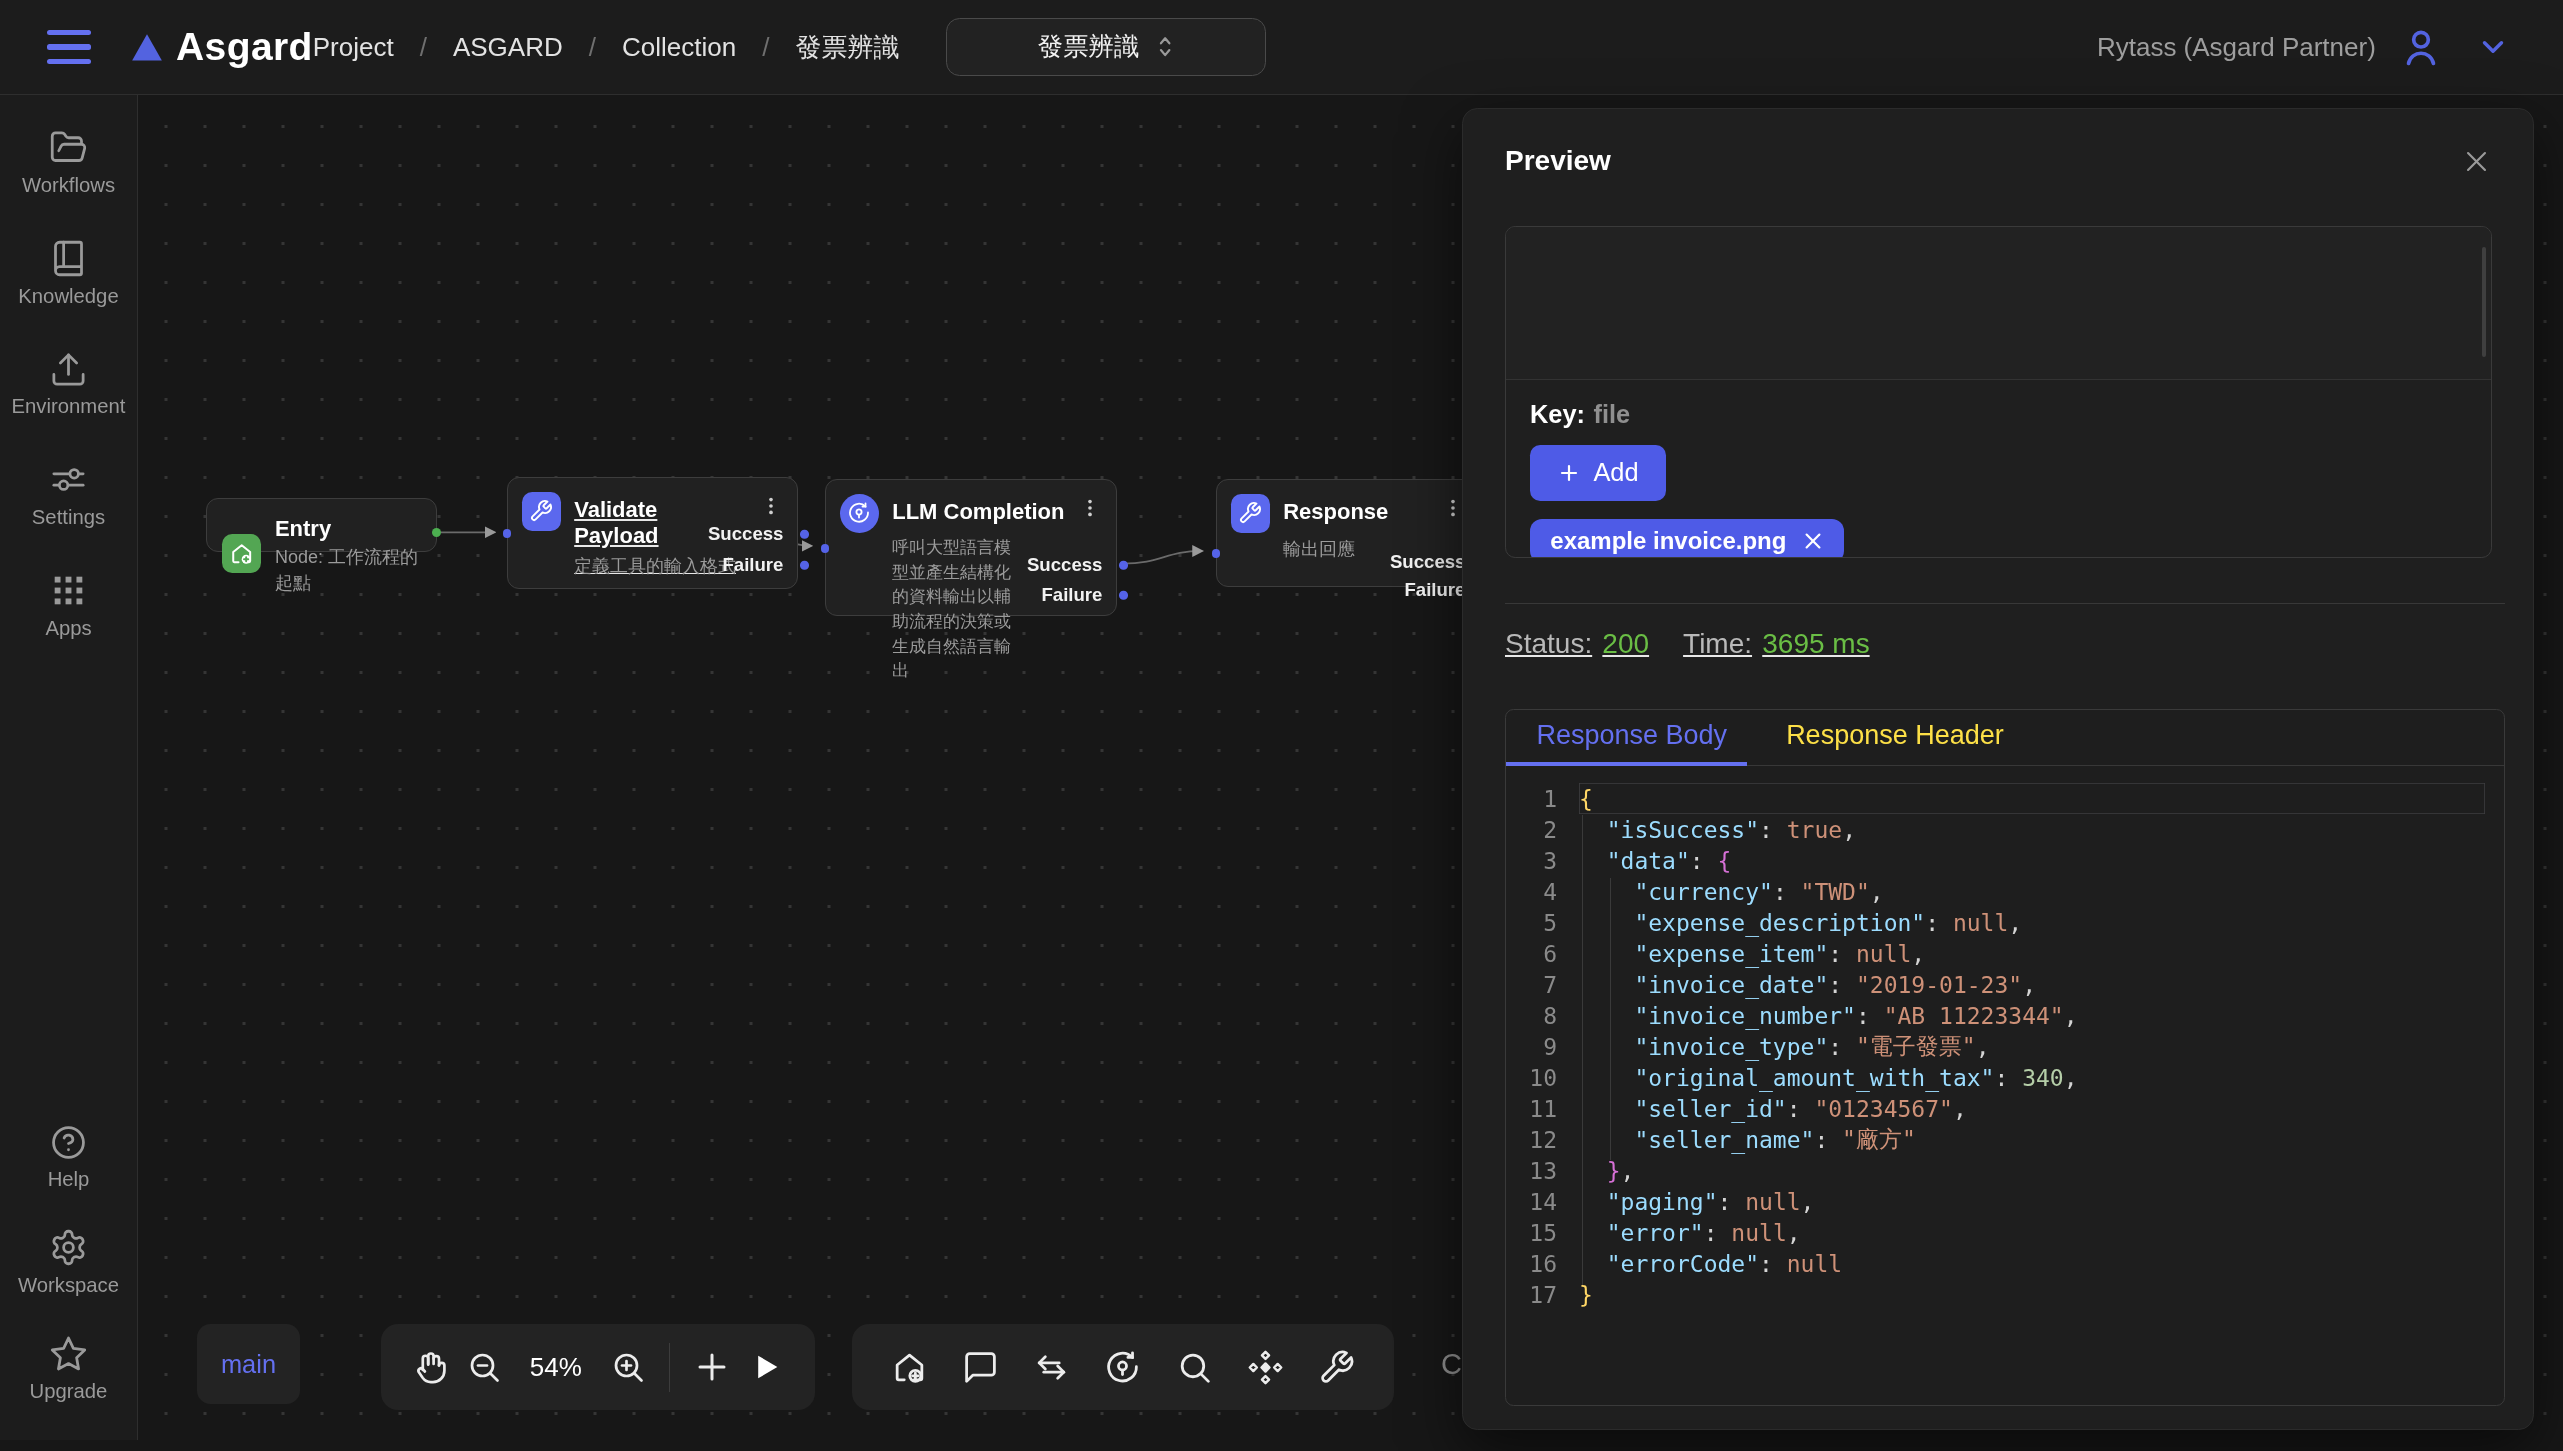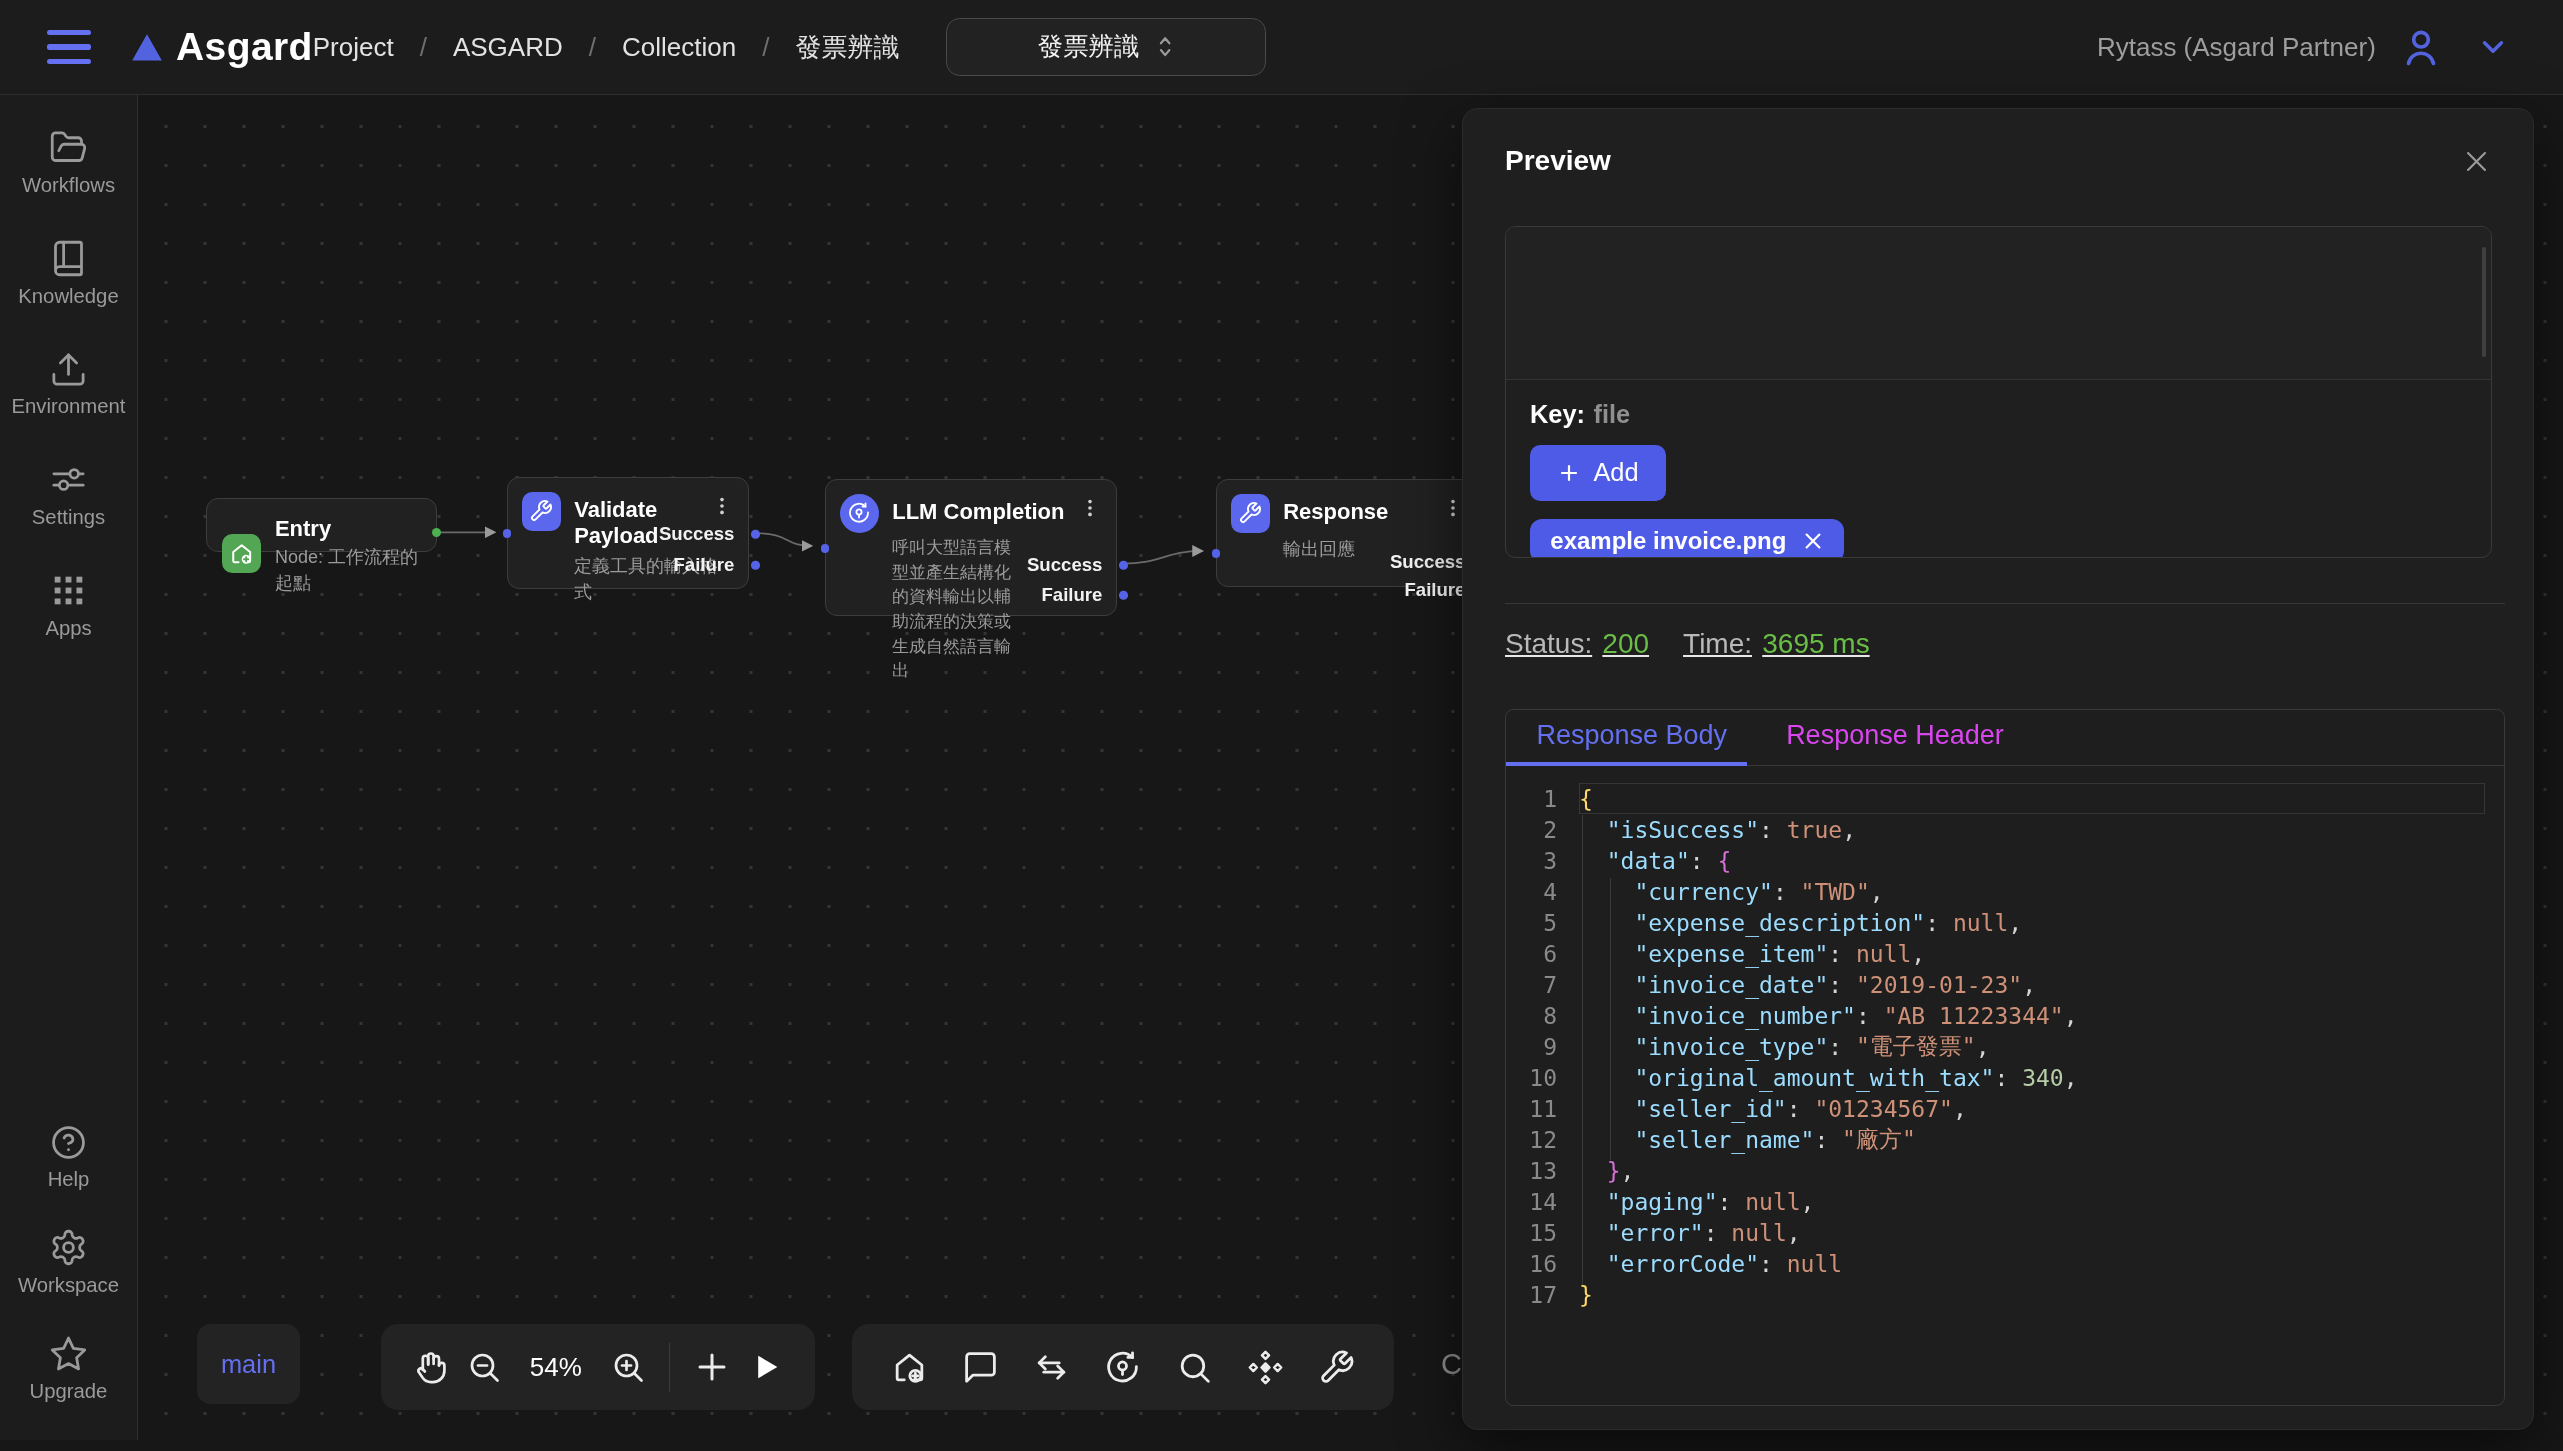--- a/index.html
+++ b/index.html
@@ -44,21 +44,21 @@
   .node .head{display:flex; align-items:flex-start; gap:13.6px; padding:13.6px 15.3px 0 13.6px;}
   .node .nicon{flex:0 0 auto; width:39px; height:39px; border-radius:10.2px; display:flex; align-items:center; justify-content:center;}
   .nicon.green{background:var(--entry-green);}
   .nicon.indigo{background:#5b68ee;}
   .node .ntitle{font-size:22px; font-weight:700; color:#fff; line-height:1.2; padding-top:5.1px;}
   .node .nsub{font-size:18px; color:#9b9b9b; line-height:1.45;}
   .node .kebab{margin-left:auto; padding-top:3.4px; color:#cfcfcf; cursor:pointer;}
   .node-entry{left:68px; top:403px; width:231px; height:54px;}
   .node-entry .head{align-items:center; padding:12px 15.3px;}
   .node-entry .etext{display:flex; flex-direction:column; gap:1.7px;}
-  .node-validate{left:369px; top:382px; width:242px; height:112px;}
+  .node-validate{left:369px; top:382px; width:291px; height:112px;text-decoration:underline;}
   .node-llm{left:687px; top:384px; width:292px; height:137px;}
   .node-llm .nsub{font-size:17px;}
   .node-response{left:1078px; top:384px; width:264px; height:108px;}
   .subwrap{padding:3.4px 15.3px 0 66px;}
   .port{position:absolute; right:13.6px; font-size:18.6px; font-weight:700; color:#f2f2f2; height:24px; line-height:24px;}
   .pdot{position:absolute; right:-25.4px; top:50%; transform:translateY(-50%); width:8.5px; height:8.5px; border-radius:50%; background:#5563e8;}
   .in-dot{position:absolute; left:-5.1px; width:8.5px; height:8.5px; border-radius:50%; background:#5563e8;}
   .out-dot{position:absolute; right:-5.1px; width:9.3px; height:9.3px; border-radius:50%; background:#4CAF50;}
 
   
@@ -94,21 +94,21 @@
   .chip{margin-top:18.6px; display:inline-flex; align-items:center; gap:15.3px; height:44px; padding:0 20.3px;
     background:var(--accent); border-radius:12px; color:#fff; font-size:24px; font-weight:700; cursor:pointer;}
 
   .panel-divider{position:absolute; left:42px; top:494px; width:1000px; height:0.8px; background:#383838;}
   .status-row{position:absolute; left:42px; top:519px; display:flex; align-items:center; gap:34px; font-size:28px;text-decoration:underline;}
   .status-row .slabel{color:#b9b9b9;}
   .status-row .sval{color:var(--green); margin-left:10.2px;}
 
   .resp-box{position:absolute; left:42px; top:600px; width:1000px; height:697px; border:0.8px solid var(--line2); border-radius:8.5px; overflow:hidden; background:#1e1e1e;}
   .resp-tabs{display:flex; align-items:flex-end; height:56px; border-bottom:0.8px solid #383838; padding:0 30.5px; gap:59px;}
-  .tab{font-size:27px; padding-bottom:13.6px; cursor:pointer; position:relative; color:#d946ef;}
+  .tab{font-size:27px; padding-bottom:13.6px; cursor:pointer; position:relative; color:#fde047;}
   .tab.active{color:var(--accent-text);}
   .tab.active::after{content:""; position:absolute; left:-30.5px; right:-24px; bottom:-0.8px; height:3.4px; background:var(--accent-text);}
   .tab:first-child.active::after{left:-30.5px; right:-20.3px;}
 
   .code{position:relative; padding:17px 0 0 0; font-family:"DejaVu Sans Mono", monospace; font-size:23px;}
   .code-line{display:flex; height:31px; align-items:center;}
   .ln{flex:0 0 73px; text-align:right; padding-right:22px; color:#8a8a8a;}
   .lc{flex:1; white-space:pre; position:relative; height:100%; display:flex; align-items:center;}
   .code-line.current .lc{box-shadow:inset 0 0 0 0.8px #3e3e40; margin-right:18.6px;}
   .guide{position:absolute; width:0.8px; background:#3a3a3a;}

